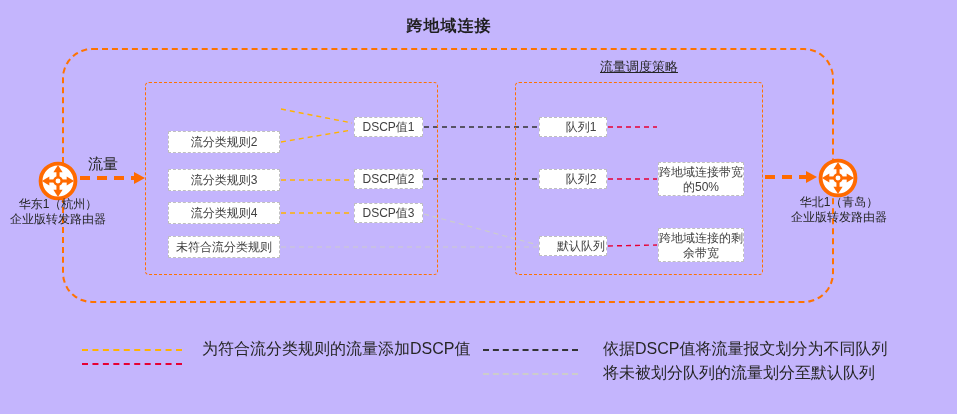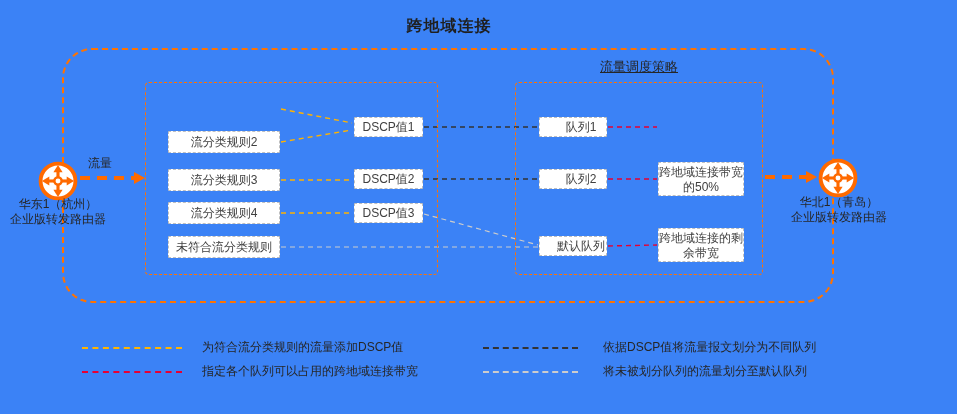--- a/index.html
+++ b/index.html
@@ -1,17 +1,17 @@
 <!DOCTYPE html>
 <html><head>
 <meta charset="utf-8">
 <style>
   html,body{margin:0;padding:0;background:#fff;}
   #canvas{
-    position:relative;width:957px;height:414px;background:#3b82f6;overflow:hidden;
+    position:relative;width:957px;height:414px;background:#c4b5fd;overflow:hidden;
     font-family:"Liberation Sans","DejaVu Sans",sans-serif;color:#262626;
   }
   .abs{position:absolute;}
   #diagram-title{
     left:62px;top:16px;width:774px;text-align:center;
     font-size:16px;font-weight:600;color:#1f1f1f;letter-spacing:1px;
   }
   .outer-box{
     left:62px;top:48px;width:772px;height:255px;
     border:2px dashed #ff7300;border-radius:30px;box-sizing:border-box;
@@ -33,25 +33,25 @@
   .queue{left:539px;width:68px;height:20px;line-height:18px;padding-left:16px;}
   .bw{left:658px;width:86px;height:34px;line-height:15px;padding-top:2px;}
   svg.overlay{position:absolute;left:0;top:0;pointer-events:none;}
   .flow-line{
     height:4px;background:repeating-linear-gradient(90deg,#ff6a00 0 10px,transparent 10px 17px);
   }
   .flow-head{
     width:0;height:0;border-left:11px solid #ff6a00;
     border-top:6px solid transparent;border-bottom:6px solid transparent;
   }
-  #flow-label{font-size:12px;color:#262626;}
+  #flow-label{font-size:15px;color:#262626;}
   .router-label{font-size:12px;line-height:15px;text-align:center;color:#262626;}
   .legend-row{display:flex;align-items:center;}
   .legend-swatch{height:0;border-top:2px dashed #999;}
-  .legend-label{font-size:12px;color:#262626;white-space:nowrap;}
+  .legend-label{font-size:16px;color:#262626;white-space:nowrap;}
   .sw-amber{border-color:#ffb300;}
   .sw-red{border-color:#e60033;}
   .sw-black{border-color:#333333;}
   .sw-gray{border-color:#cccccc;}
 </style>
 </head>
 <body>
 
 <div id="canvas">
 
@@ -139,21 +139,20 @@
 
   <div class="abs flow-line" style="left:765px;top:175px;width:43px"></div>
   <div class="abs flow-head" style="left:806px;top:171px"></div>
 
   <div class="abs legend-row" style="left:82px;top:339px">
     <div class="legend-swatch sw-amber" style="width:100px"></div>
     <div class="legend-label" style="margin-left:20px">为符合流分类规则的流量添加DSCP值</div>
   </div>
   <div class="abs legend-row" style="left:82px;top:363px">
     <div class="legend-swatch sw-red" style="width:100px"></div>
-    <div class="legend-label" style="margin-left:20px">指定各个队列可以占用的跨地域连接带宽</div>
   </div>
   <div class="abs legend-row" style="left:483px;top:339px">
     <div class="legend-swatch sw-black" style="width:95px"></div>
     <div class="legend-label" style="margin-left:25px">依据DSCP值将流量报文划分为不同队列</div>
   </div>
   <div class="abs legend-row" style="left:483px;top:363px">
     <div class="legend-swatch sw-gray" style="width:95px"></div>
     <div class="legend-label" style="margin-left:25px">将未被划分队列的流量划分至默认队列</div>
   </div>
 

